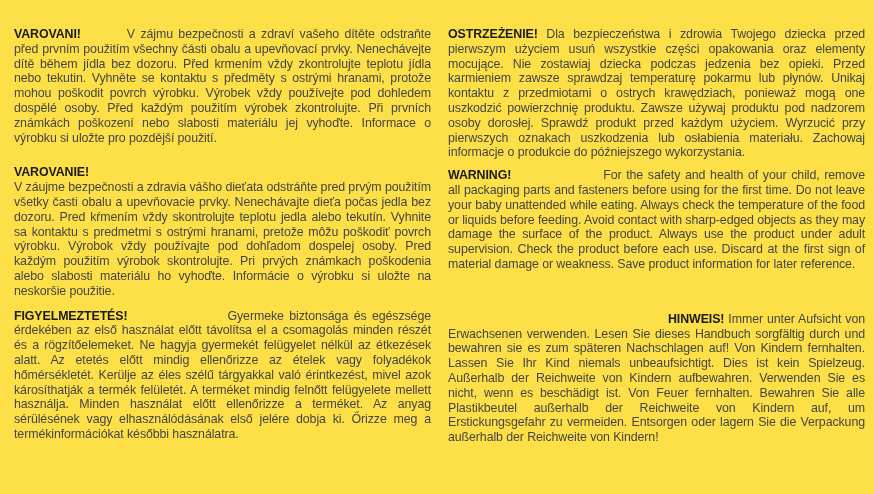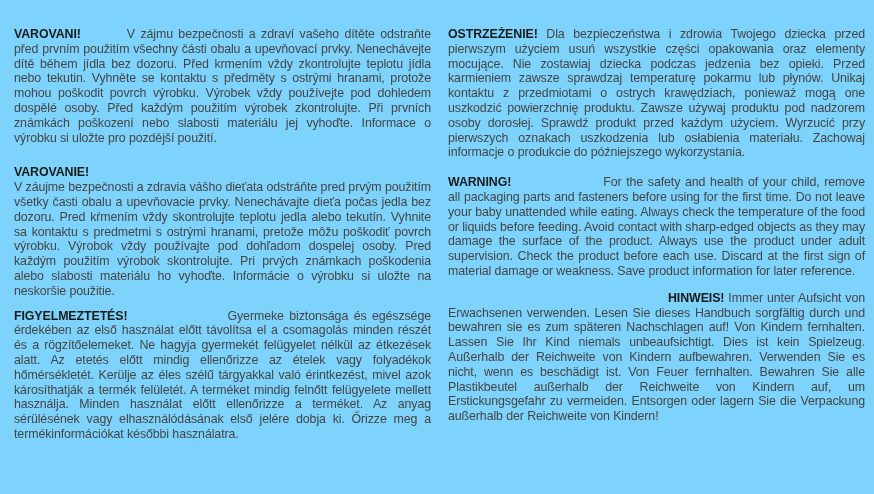--- a/index.html
+++ b/index.html
@@ -6,21 +6,21 @@
   html, body {
     margin: 0;
     padding: 0;
     background: #ffffff;
   }
   .page {
     position: relative;
     width: 874px;
     height: 494px;
     box-sizing: border-box;
-    background: #7dd3fc;
+    background: #fde047;
     overflow: hidden;
     display: flex;
     padding: 27px 9px 0 14px;
     column-gap: 17px;
     font-family: "Liberation Sans", "DejaVu Sans", sans-serif;
     font-size: 12.4px;
     line-height: 14.8px;
     letter-spacing: -0.1px;
     color: #454545;
   }
@@ -41,22 +41,22 @@
     display: inline-block;
     height: 1px;
     vertical-align: baseline;
   }
   .gap-cs { width: 46px; }
   .gap-hu { width: 100px; }
   .gap-en { width: 92px; }
   .indent-de { text-indent: 220px; }
   .mb-17 { margin-bottom: 17px; }
   .mb-10 { margin-bottom: 10px; margin-top: 20px; }
-  .mb-12 { margin-bottom: 15px; }
-  .mb-22 { margin-bottom: 12px; }
+  .mb-12 { margin-bottom: 8px; }
+  .mb-22 { margin-bottom: 40px; }
 </style>
 </head>
 <body>
 
 <div class="page">
 
   <div class="col">
 
     <p class="para mb-17" lang="cs"><strong class="hd">VAROVANI!</strong><span class="gap gap-cs"></span><span>V zájmu bezpečnosti a zdraví vašeho dítěte odstraňte před prvním použitím všechny části obalu a upevňovací prvky. Nenechávejte dítě během jídla bez dozoru. Před krmením vždy zkontrolujte teplotu jídla nebo tekutin. Vyhněte se kontaktu s předměty s ostrými hranami, protože mohou poškodit povrch výrobku. Výrobek vždy používejte pod dohledem dospělé osoby. Před každým použitím výrobek zkontrolujte. Při prvních známkách poškození nebo slabosti materiálu jej vyhoďte. Informace o výrobku si uložte pro pozdější použití.</span></p>
 

